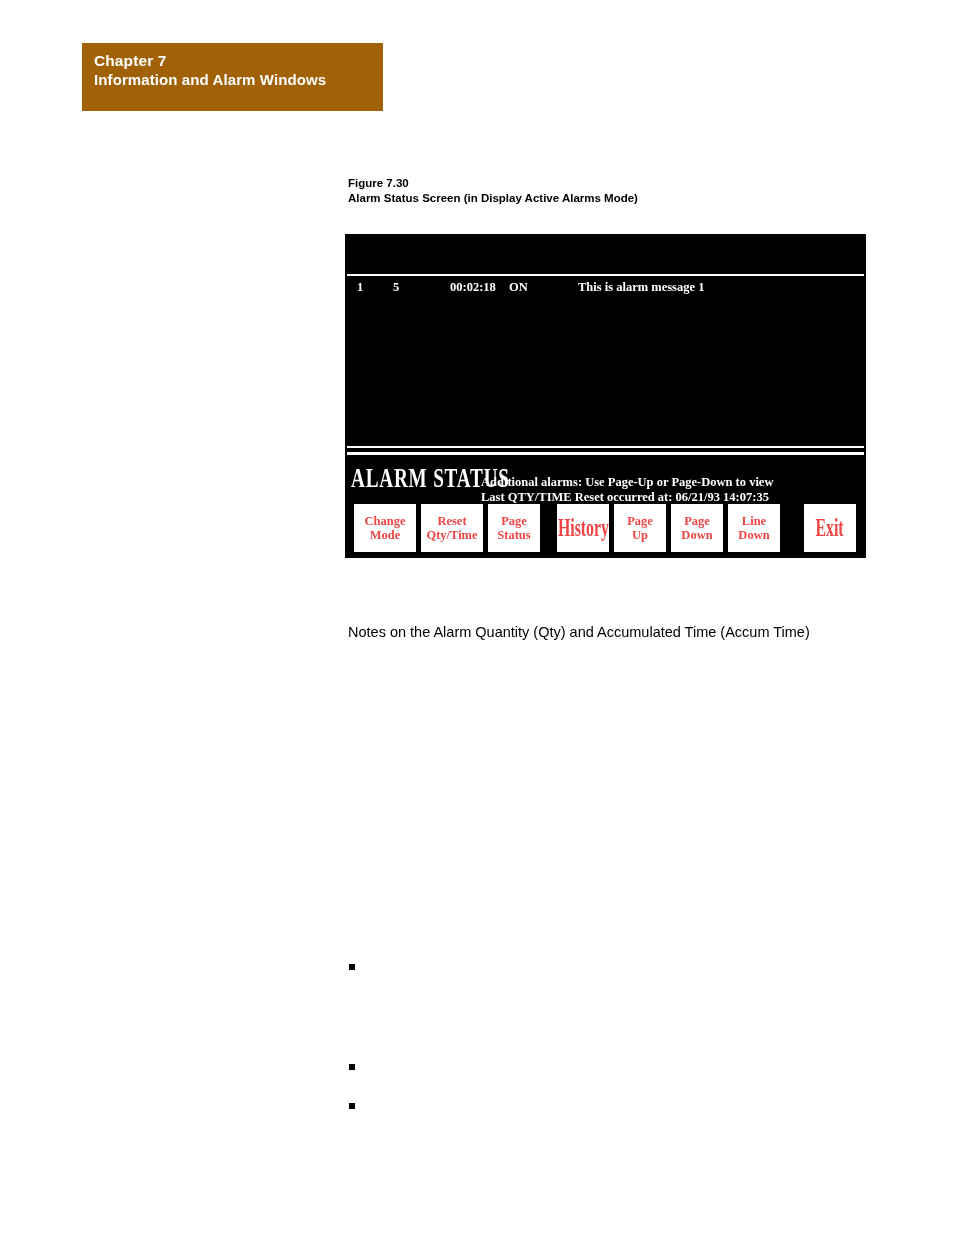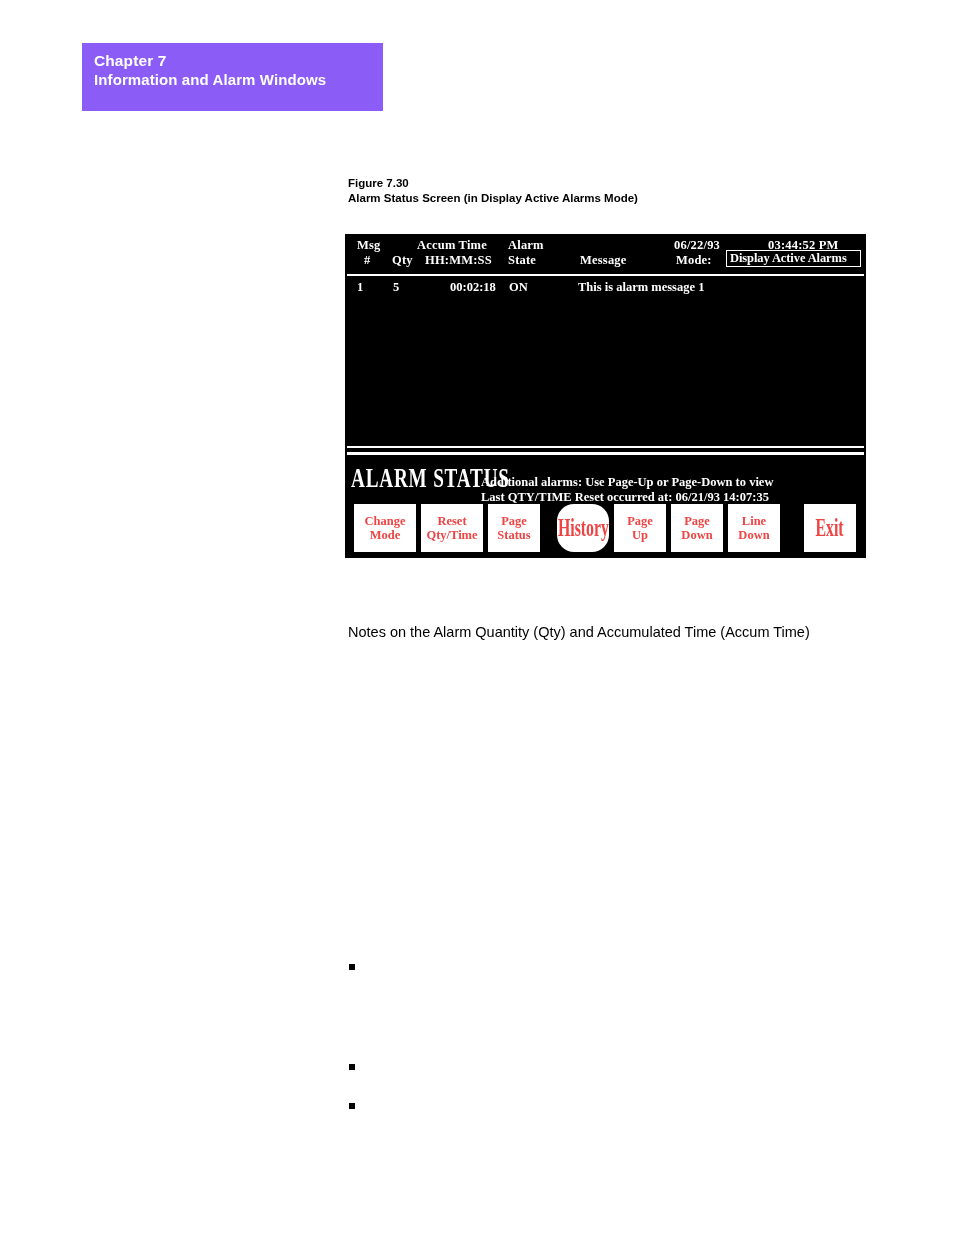--- a/index.html
+++ b/index.html
@@ -15,21 +15,21 @@
     -webkit-font-smoothing: antialiased;
   }
 
   
   .chapter-bar {
     position: absolute;
     left: 82px;
     top: 43px;
     width: 301px;
     height: 68px;
-    background: #8b5cf6;
+    background: #a16207;
   }
   .chapter-bar .ch-num {
     position: absolute;
     left: 12px;
     top: 9px;
     color: #ffffff;
     font-size: 15.5px;
     font-weight: bold;
     letter-spacing: 0.1px;
     font-family: "Liberation Sans", sans-serif;
@@ -238,21 +238,21 @@
     transform-origin: center center;
   }
   .btn-fancy span {
     display: inline-block;
     transform: scaleX(0.72) scaleY(1.15);
   }
 
   .b-change { left: 9px;   width: 62px; }
   .b-reset  { left: 76px;  width: 62px; }
   .b-print  { left: 143px; width: 52px; }
-  .b-hist   { left: 212px; width: 52px; border-radius: 17px; }
+  .b-hist   { left: 212px; width: 52px; }
   .b-pgup   { left: 269px; width: 52px; }
   .b-pgdn   { left: 326px; width: 52px; }
   .b-linedn { left: 383px; width: 52px; }
   .b-exit   { left: 459px; width: 52px; }
 
   
   .notes-heading {
     position: absolute;
     left: 348px;
     top: 622px;
@@ -280,36 +280,20 @@
   <div class="ch-title">Information and Alarm Windows</div>
 </div>
 
 <div class="figure-caption">
   <div>Figure 7.30</div>
   <div>Alarm Status Screen (in Display Active Alarms Mode)</div>
 </div>
 
 <div class="screen">
 
-  <div class="scr-header">
-    <div class="hcell h-msg">Msg</div>
-    <div class="hcell h-hash">#</div>
-    <div class="hcell h-qty">Qty</div>
-    <div class="hcell h-accum">Accum Time</div>
-    <div class="hcell h-hhmmss">HH:MM:SS</div>
-    <div class="hcell h-alarm">Alarm</div>
-    <div class="hcell h-state">State</div>
-    <div class="hcell h-message">Message</div>
-    <div class="hcell h-date">06/22/93</div>
-    <div class="hcell h-time">03:44:52 PM</div>
-    <div class="hcell h-modelbl">Mode:</div>
-    <div class="mode-box">
-      <span>Display Active Alarms</span>
-    </div>
-  </div>
 
   <div class="rule-top"></div>
 
   <div class="rows">
     <div class="arow">
       <div class="acell a-num">1</div>
       <div class="acell a-qty">5</div>
       <div class="acell a-time">00:02:18</div>
       <div class="acell a-state">ON</div>
       <div class="acell a-msg">This is alarm message 1</div>

